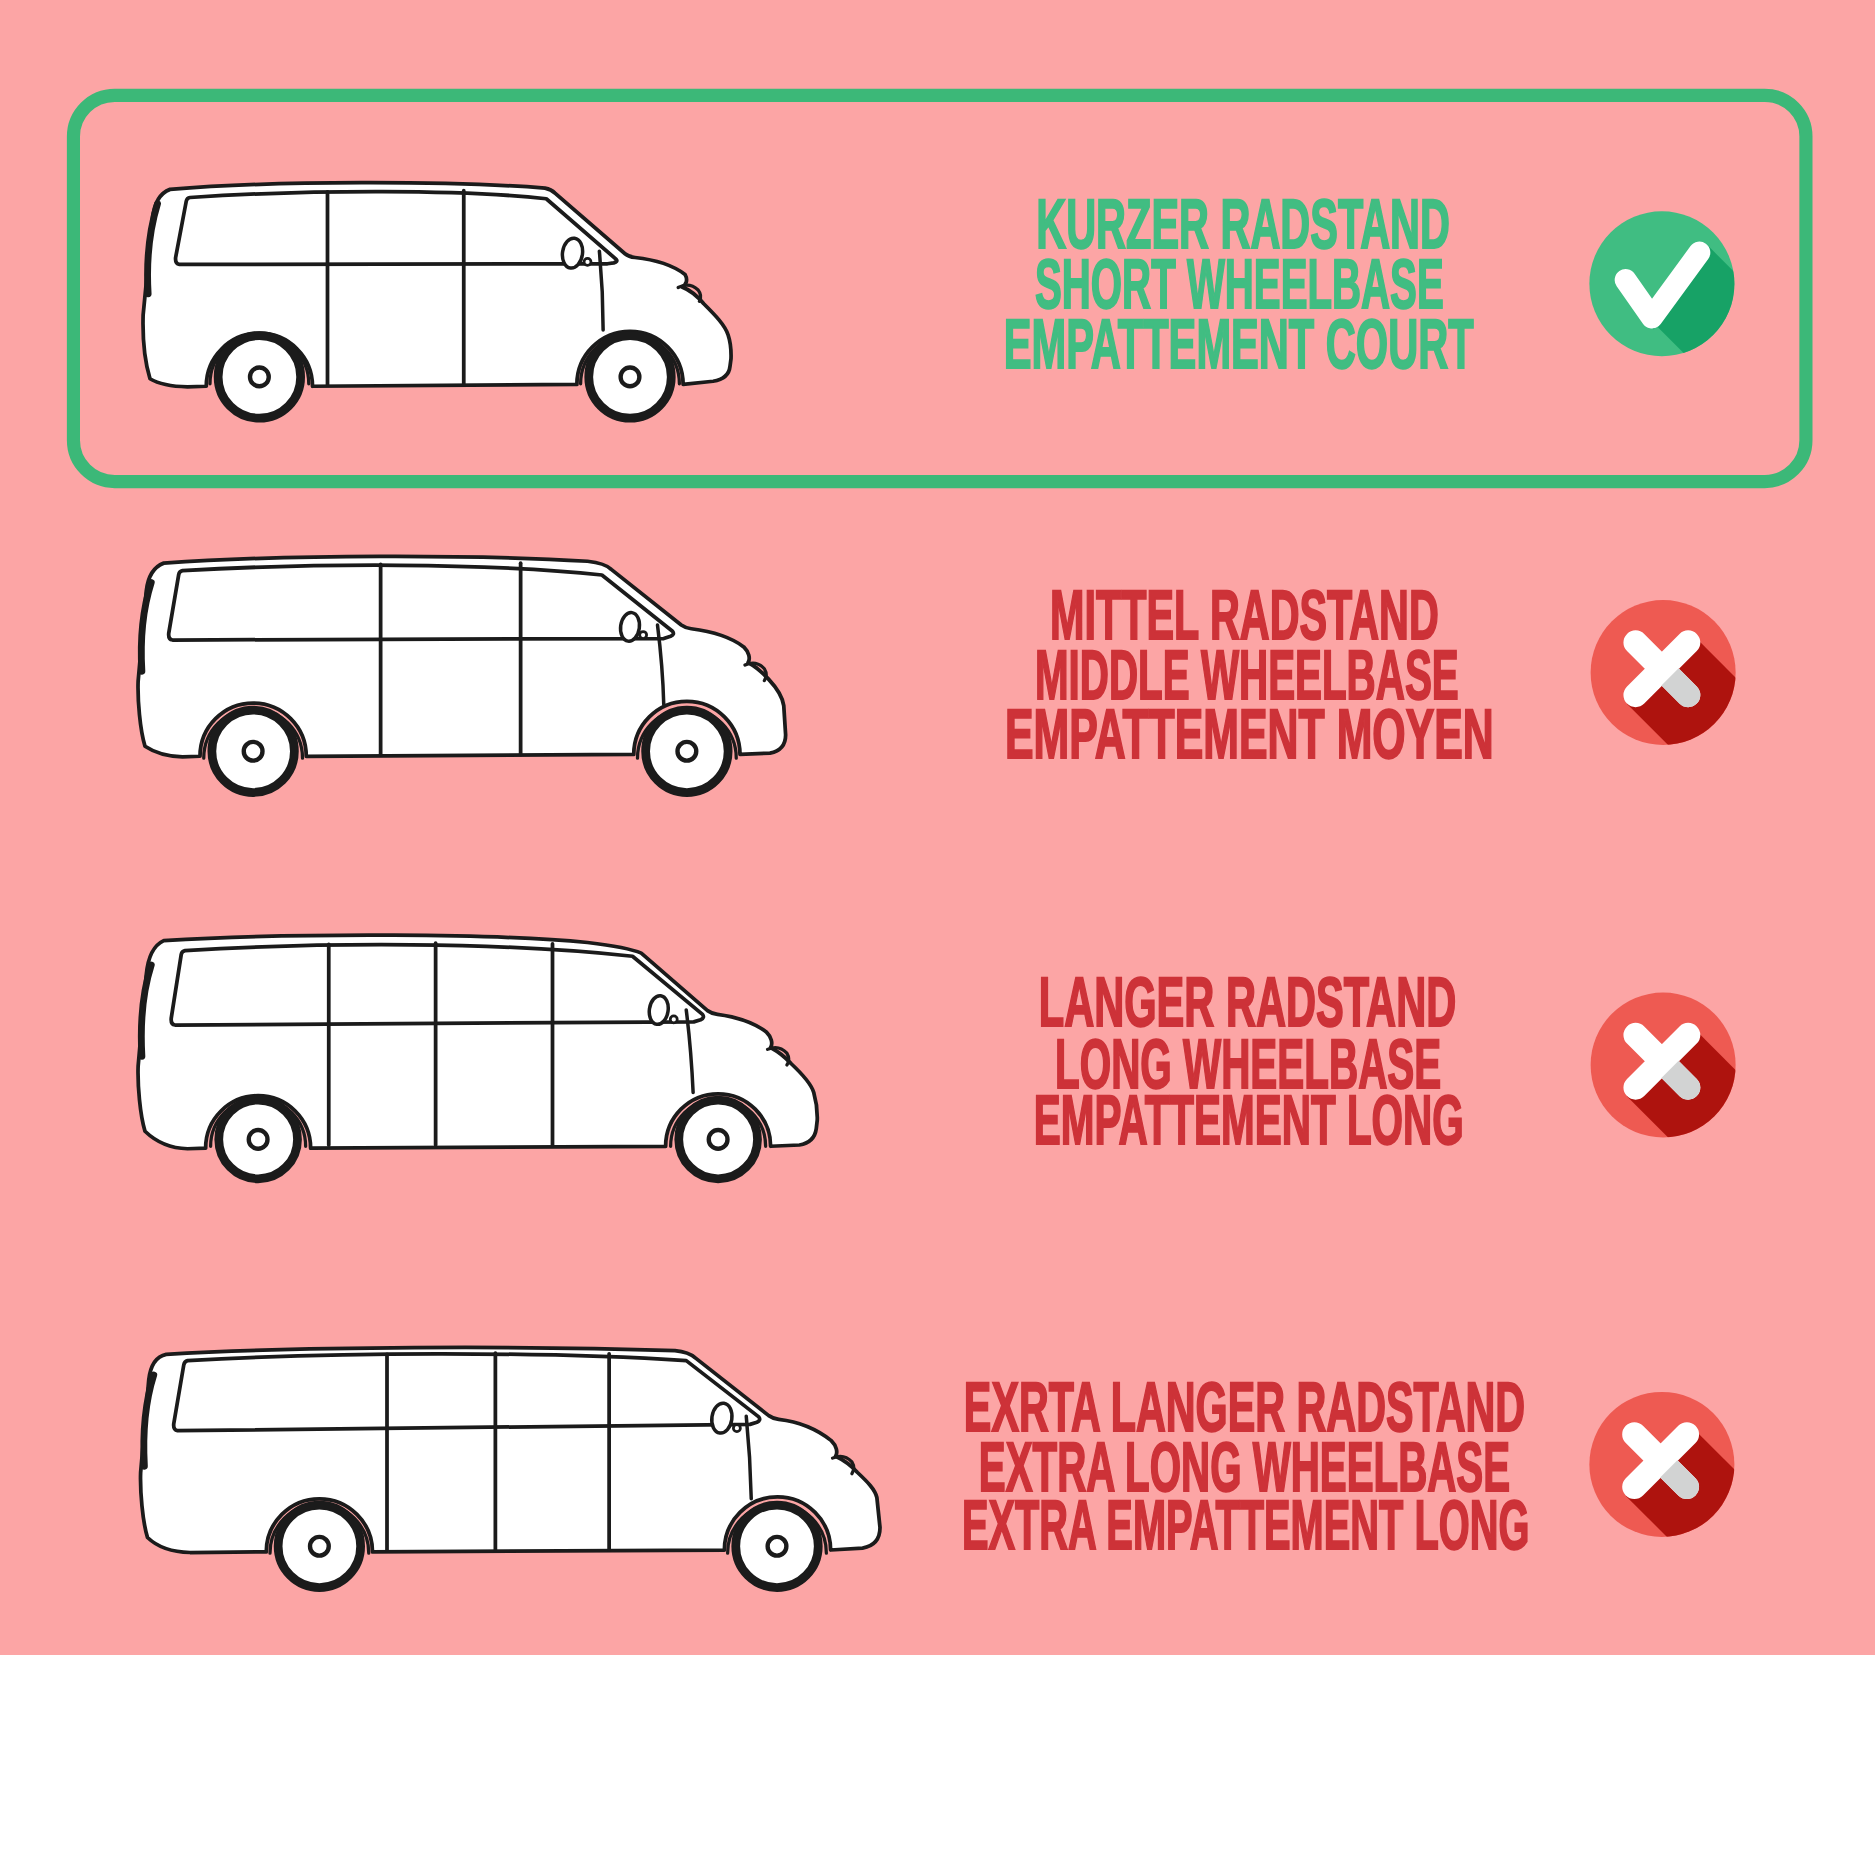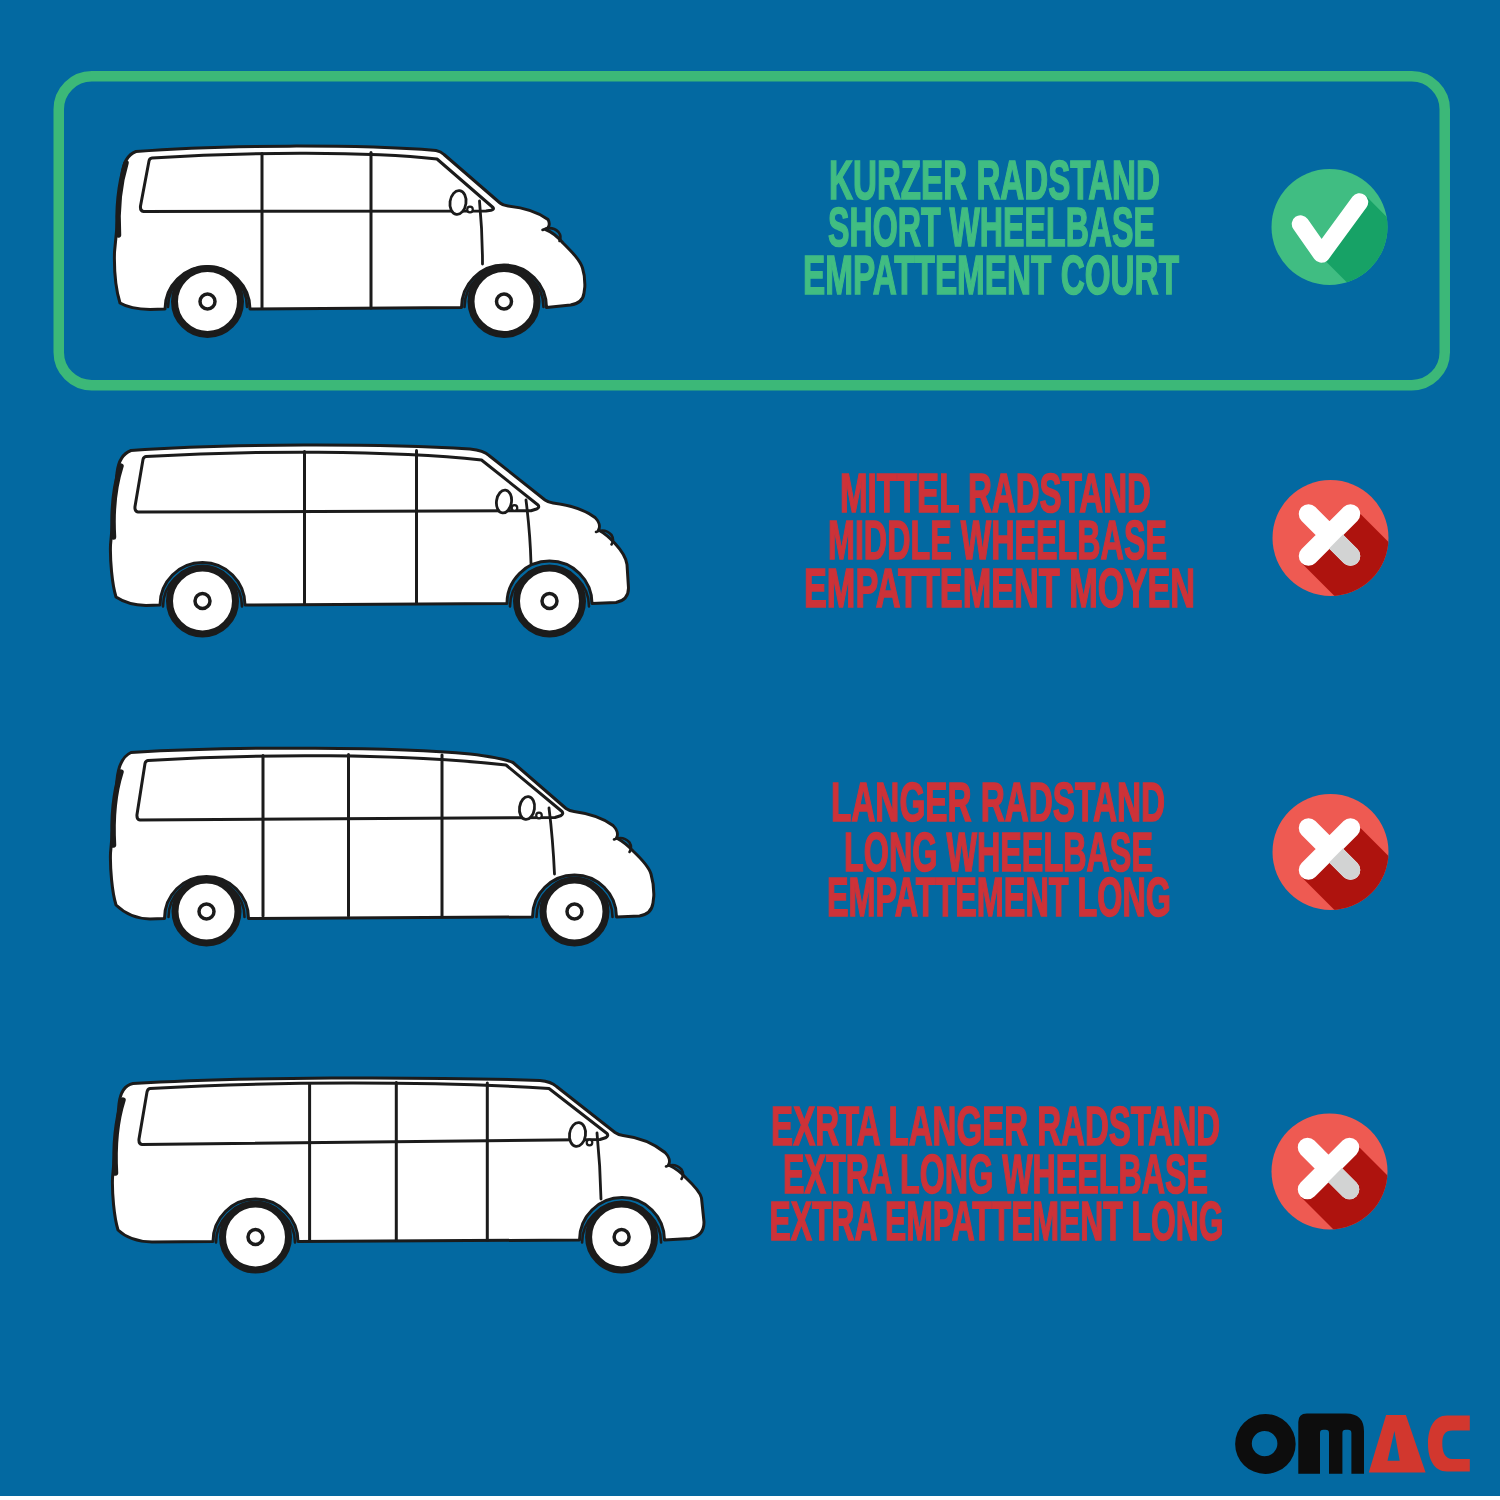--- a/index.html
+++ b/index.html
@@ -1,16 +1,16 @@
 <!DOCTYPE html>
 <html><head>
 <meta charset="utf-8">
 <style>
 html,body{margin:0;padding:0;background:#ffffff;}
-#page{position:relative;width:1500px;height:1496px;background:#0369a1;overflow:hidden;}
+#page{position:relative;width:1500px;height:1324px;background:#fca5a5;overflow:hidden;}
 svg{display:block;}
 text{font-family:"Liberation Sans",sans-serif;font-weight:bold;}
 </style>
 </head>
 <body>
 <div id="page">
 <svg width="1500" height="1500" viewBox="0 0 1500 1500">
 <defs>
   <clipPath id="ccirc">
           <circle cx="0" cy="0" r="58"></circle>

